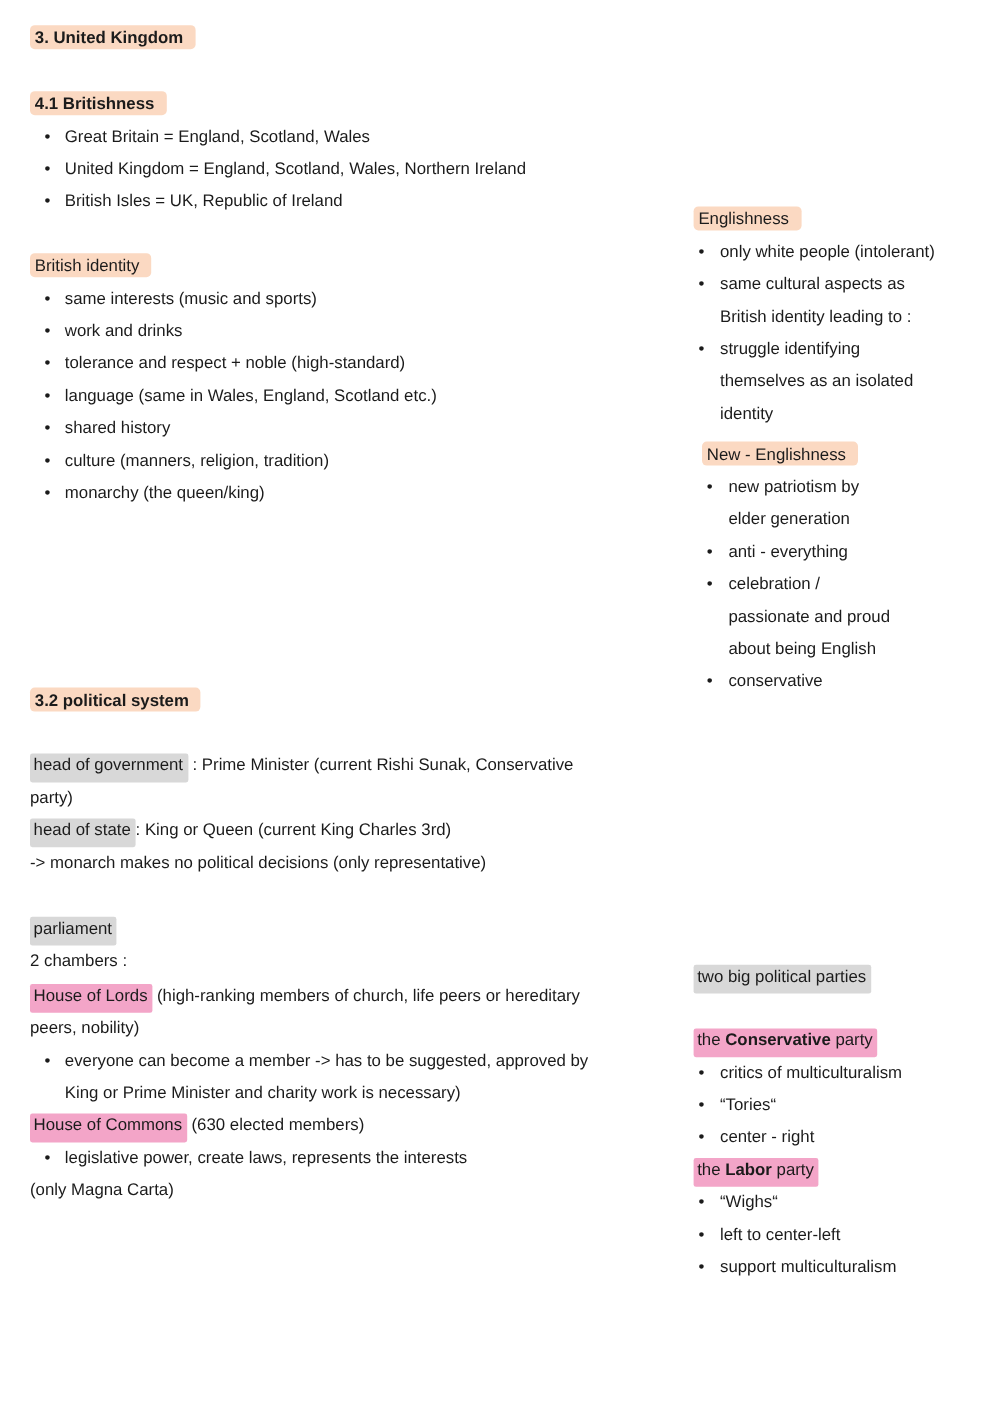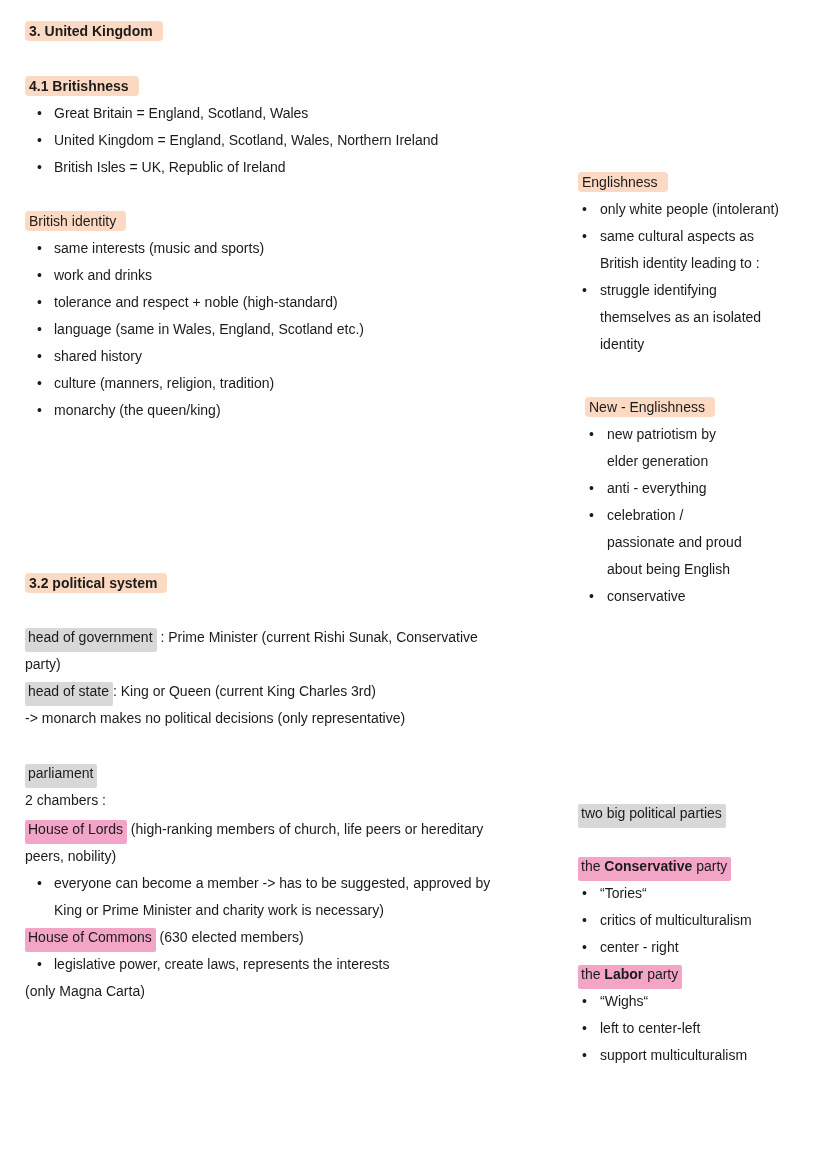--- a/index.html
+++ b/index.html
@@ -34,21 +34,21 @@
 
   ul.list { list-style:none; }
   ul.list li { position:relative; line-height:27px; white-space:pre-line; }
   .list-l li { padding-left:29px; }
   .list-l li::before { content:"\2022"; position:absolute; left:12px; top:0; }
   .list-r li { padding-left:22px; }
   .list-r li::before { content:"\2022"; position:absolute; left:4px; top:0; }
   .indent7 { margin-left:7px; }
 
   .mt2   { margin-top:2px; }
-  .mt21  { margin-top:36px; }
+  .mt21  { margin-top:7px; }
   .mt26  { margin-top:26px; }
   .mt27  { margin-top:27px; }
   .mt28  { margin-top:28px; }
   .mt146 { margin-top:146px; }
 </style>
 </head>
 <body>
 
 <div class="col col-left">
 
@@ -122,22 +122,22 @@
   </ul>
 
 </div>
 
 <div class="col col-right-2">
 
   <div class="hline"><span class="mark gray">two big political parties</span></div>
 
   <div class="line mt26"><span class="mark pink"><span>the </span><b>Conservative</b><span> party</span></span></div>
   <ul class="list list-r">
+    <li>critics of multiculturalism</li>
     <li>“Tories“</li>
-    <li>critics of multiculturalism</li>
     <li>center - right</li>
   </ul>
 
   <div class="line"><span class="mark pink"><span>the </span><b>Labor</b><span> party</span></span></div>
   <ul class="list list-r">
     <li>“Wighs“</li>
     <li>left to center-left</li>
     <li>support multiculturalism</li>
   </ul>
 

